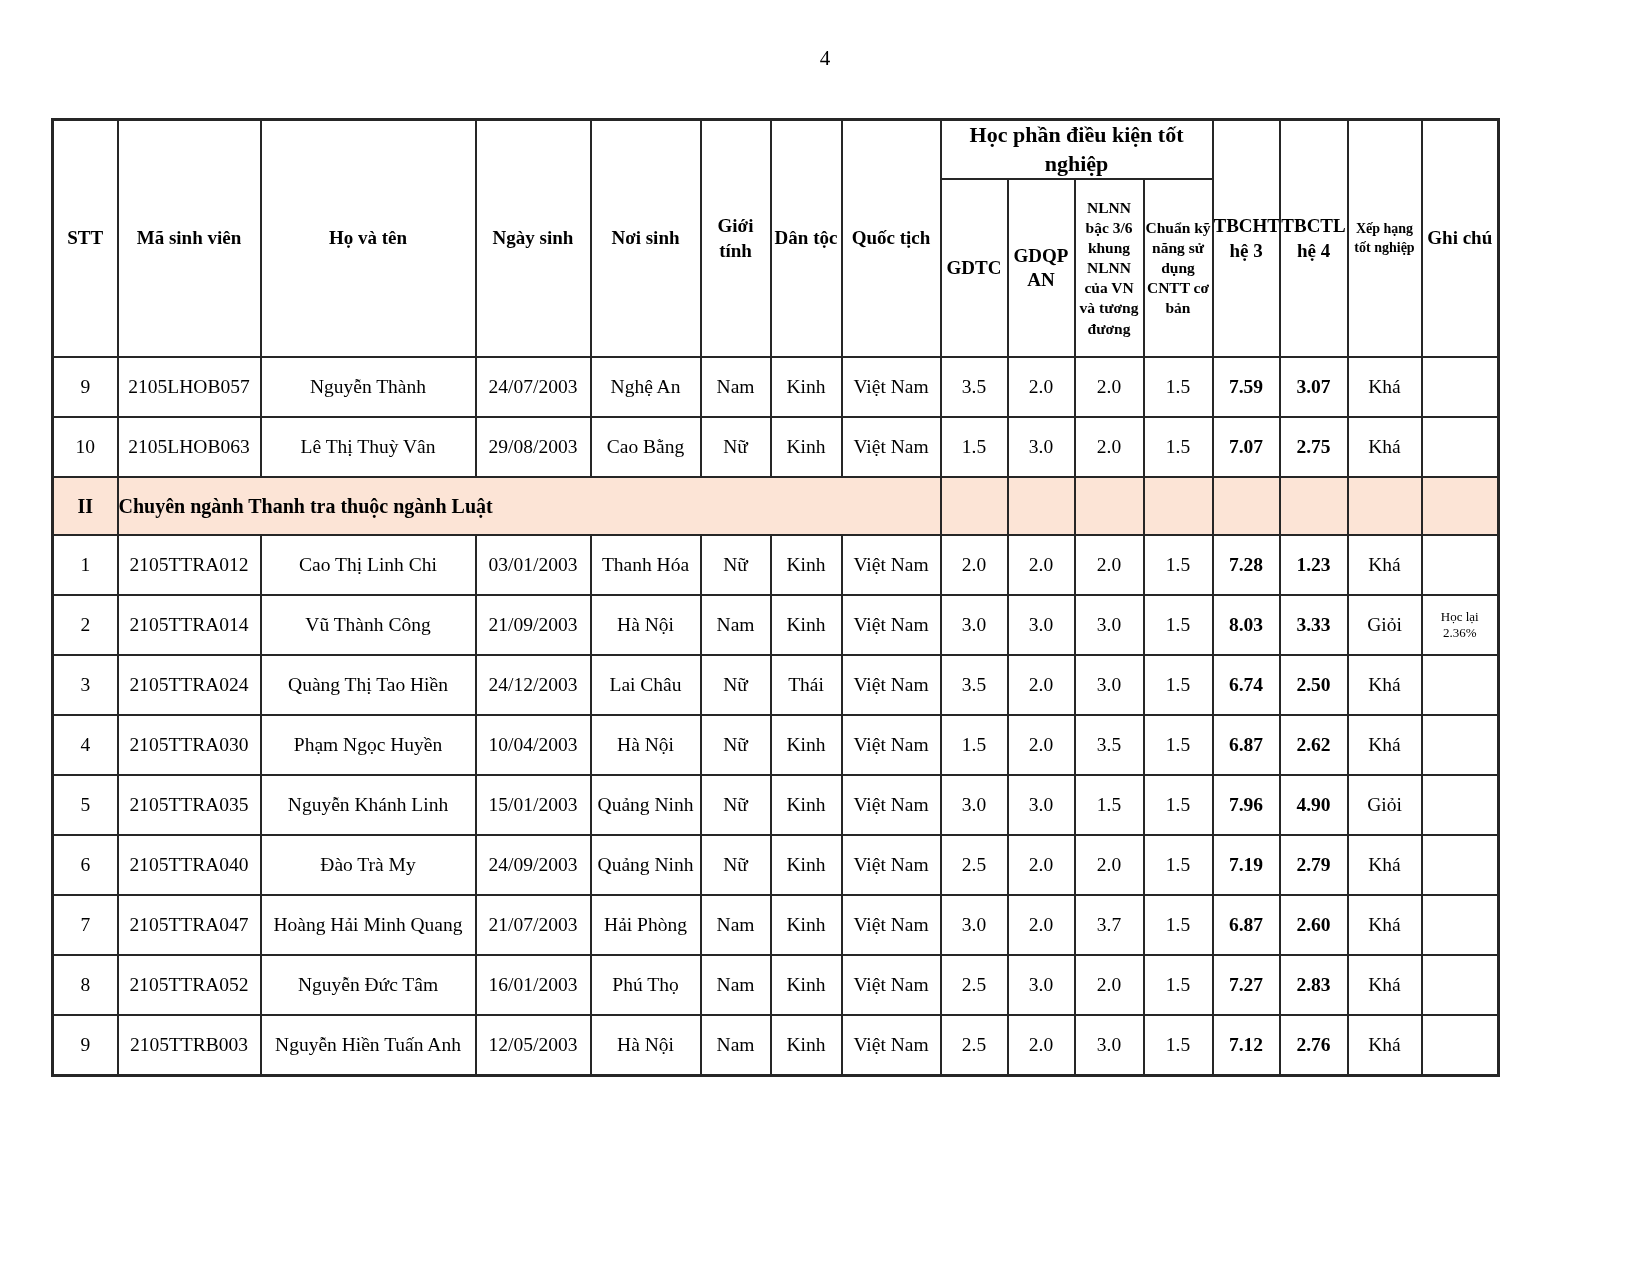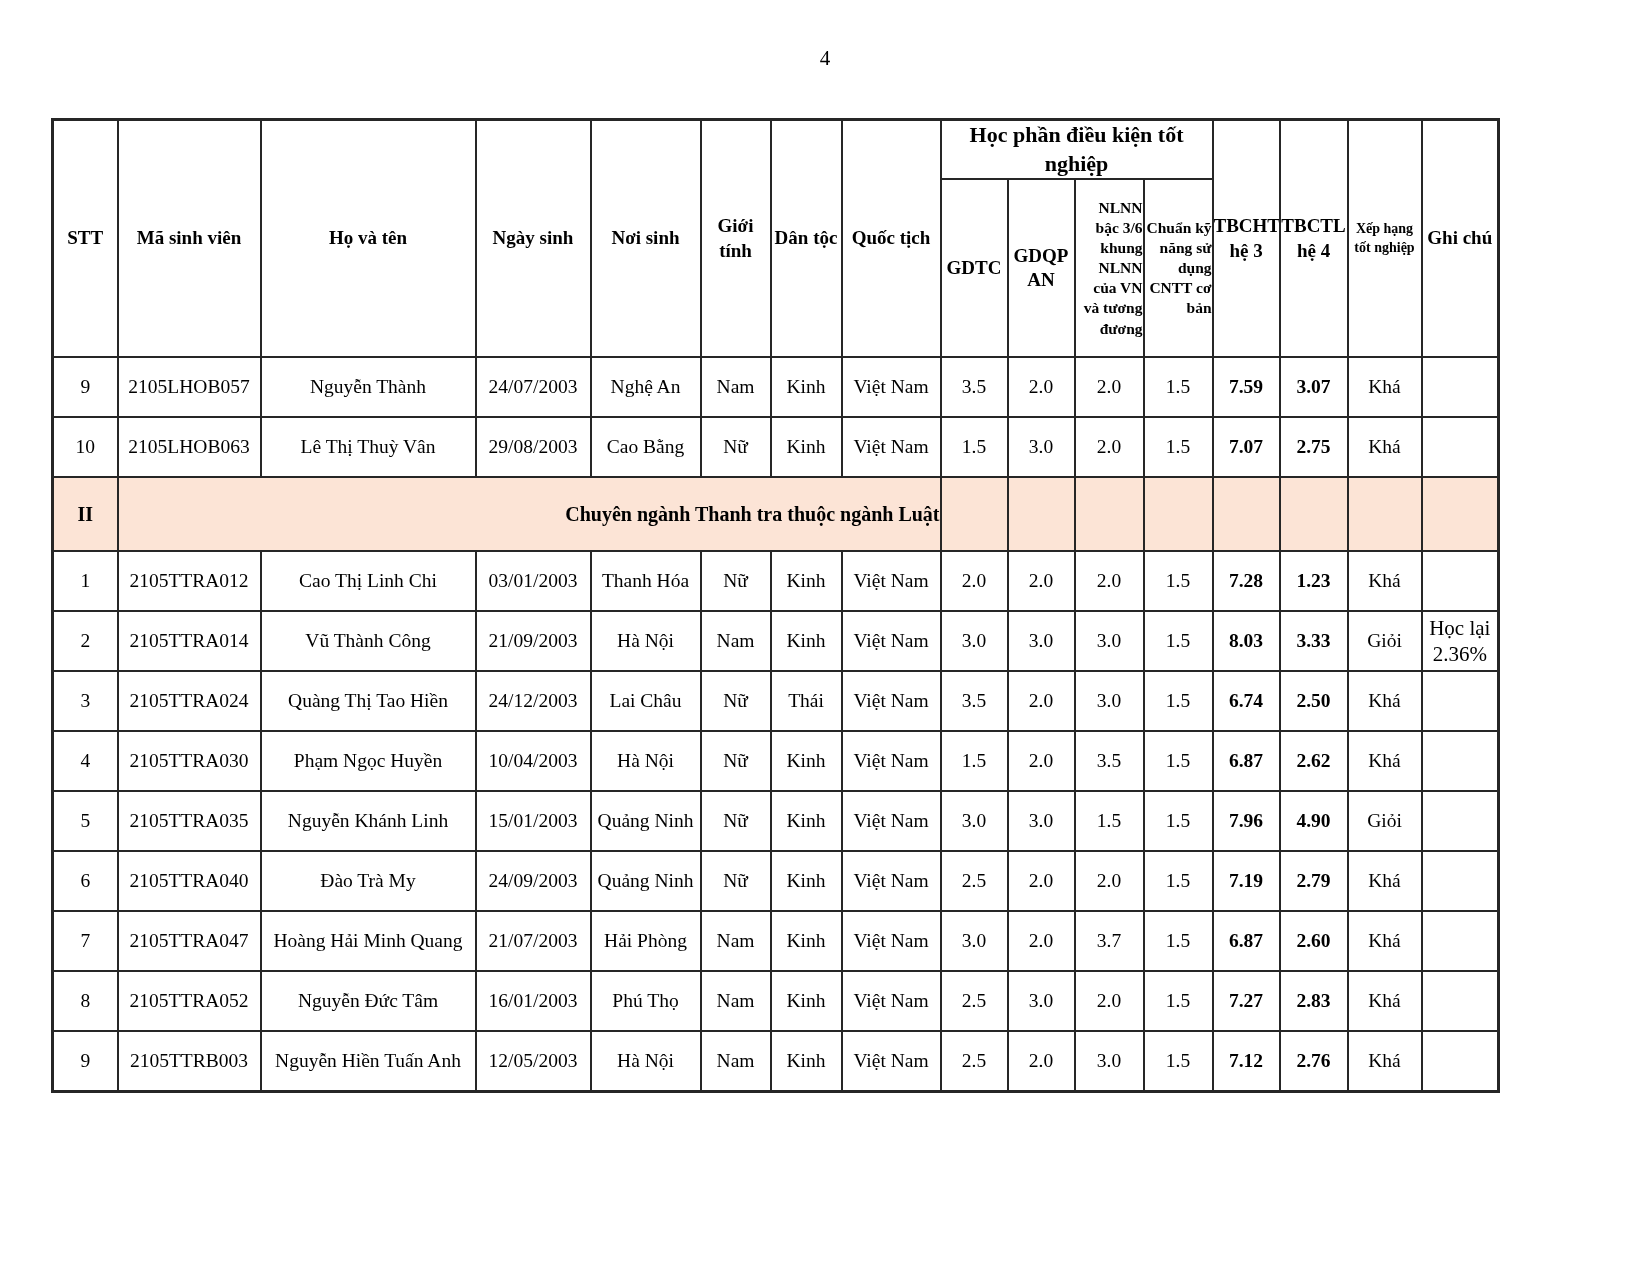--- a/index.html
+++ b/index.html
@@ -39,45 +39,44 @@
     font-weight: bold;
     font-size: 19px;
     text-align: center;
     line-height: 1.3;
   }
   th.group-header { font-size: 22px; }
   th.sub-small {
     font-size: 15.5px;
     line-height: 1.3;
     padding: 2px 1px;
-    text-align: right;
   }
   th.rank-header { font-size: 14px; line-height: 1.35; }
   tr.header-top { height: 42px; }
   tr.header-sub { height: 178px; }
   tbody tr { height: 60px; }
-  tbody tr.section-row { height: 74px; }
+  tbody tr.section-row { height: 58px; }
   tbody td {
     font-size: 19.5px;
     text-align: center;
   }
   td.left {
     text-align: center;
     padding-left: 7px;
   }
   td.bold { font-weight: bold; margin-top: 45px; }
   td.note {
-    font-size: 21px;
+    font-size: 13px;
     line-height: 1.25;
     padding: 0 5px;
   }
   tr.section-row td { background: #fce4d6; }
   td.sec-stt { font-weight: bold; font-size: 20px; }
   td.sec-title {
-    text-align: right;
+    text-align: left;
     padding-left: 7px;
     font-weight: bold;
     font-size: 20px;
   }
 </style>
 </head>
 <body>
 
 <div class="page-number">4</div>
 

